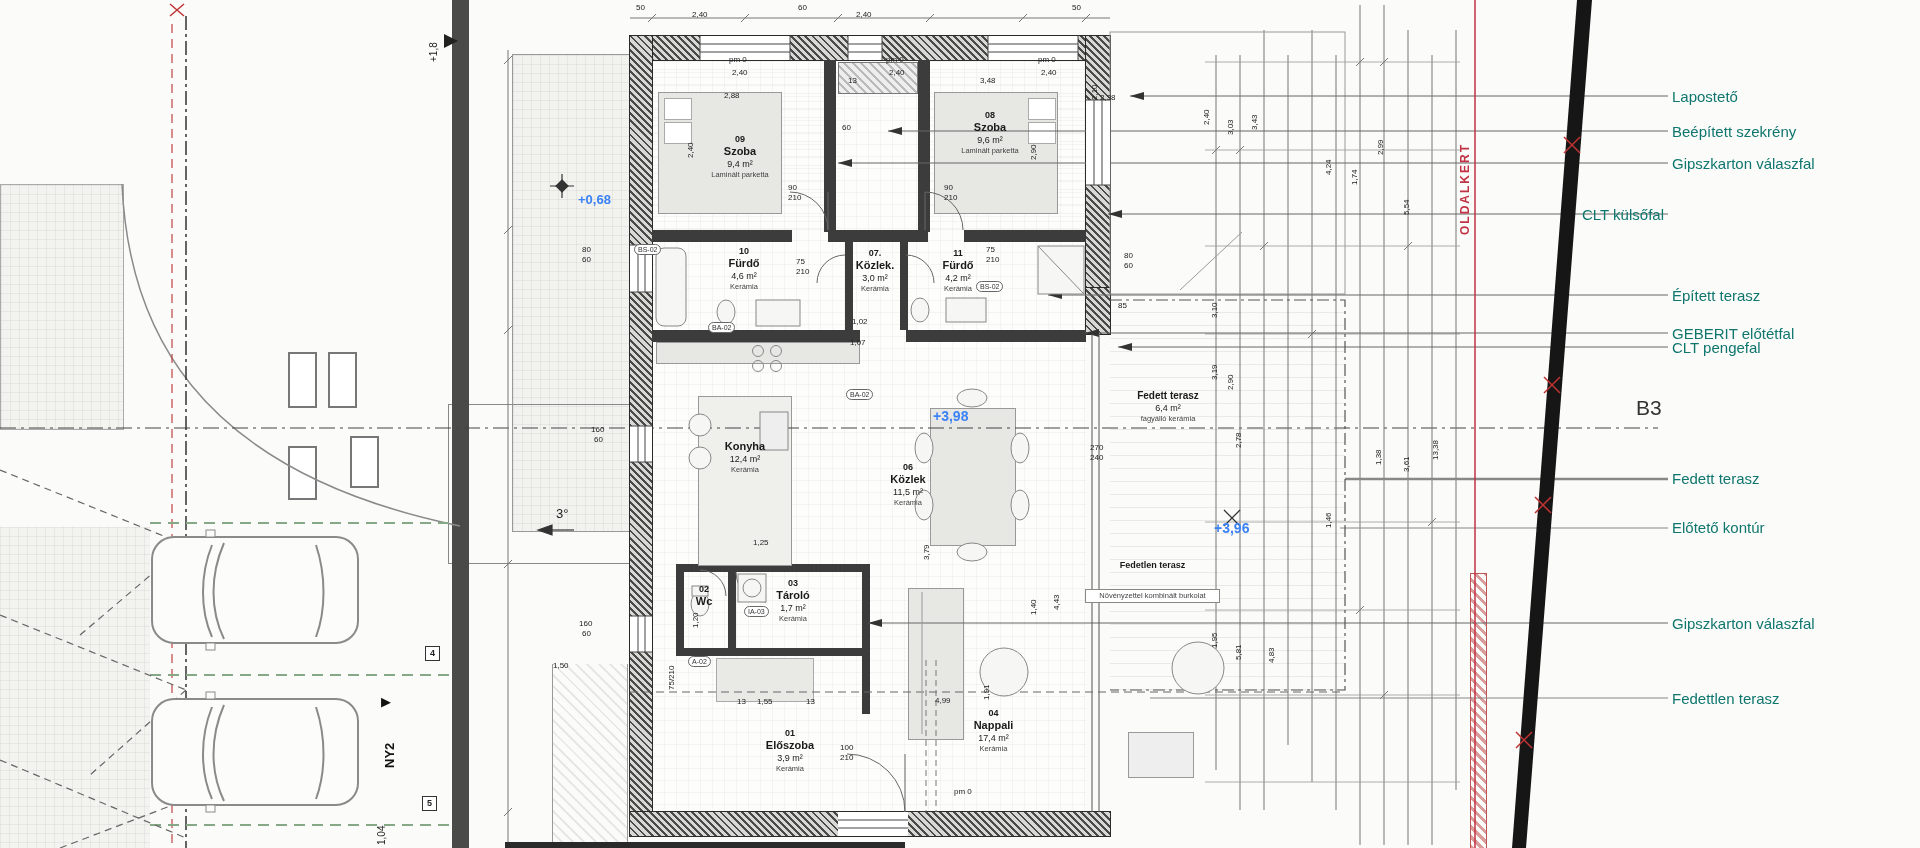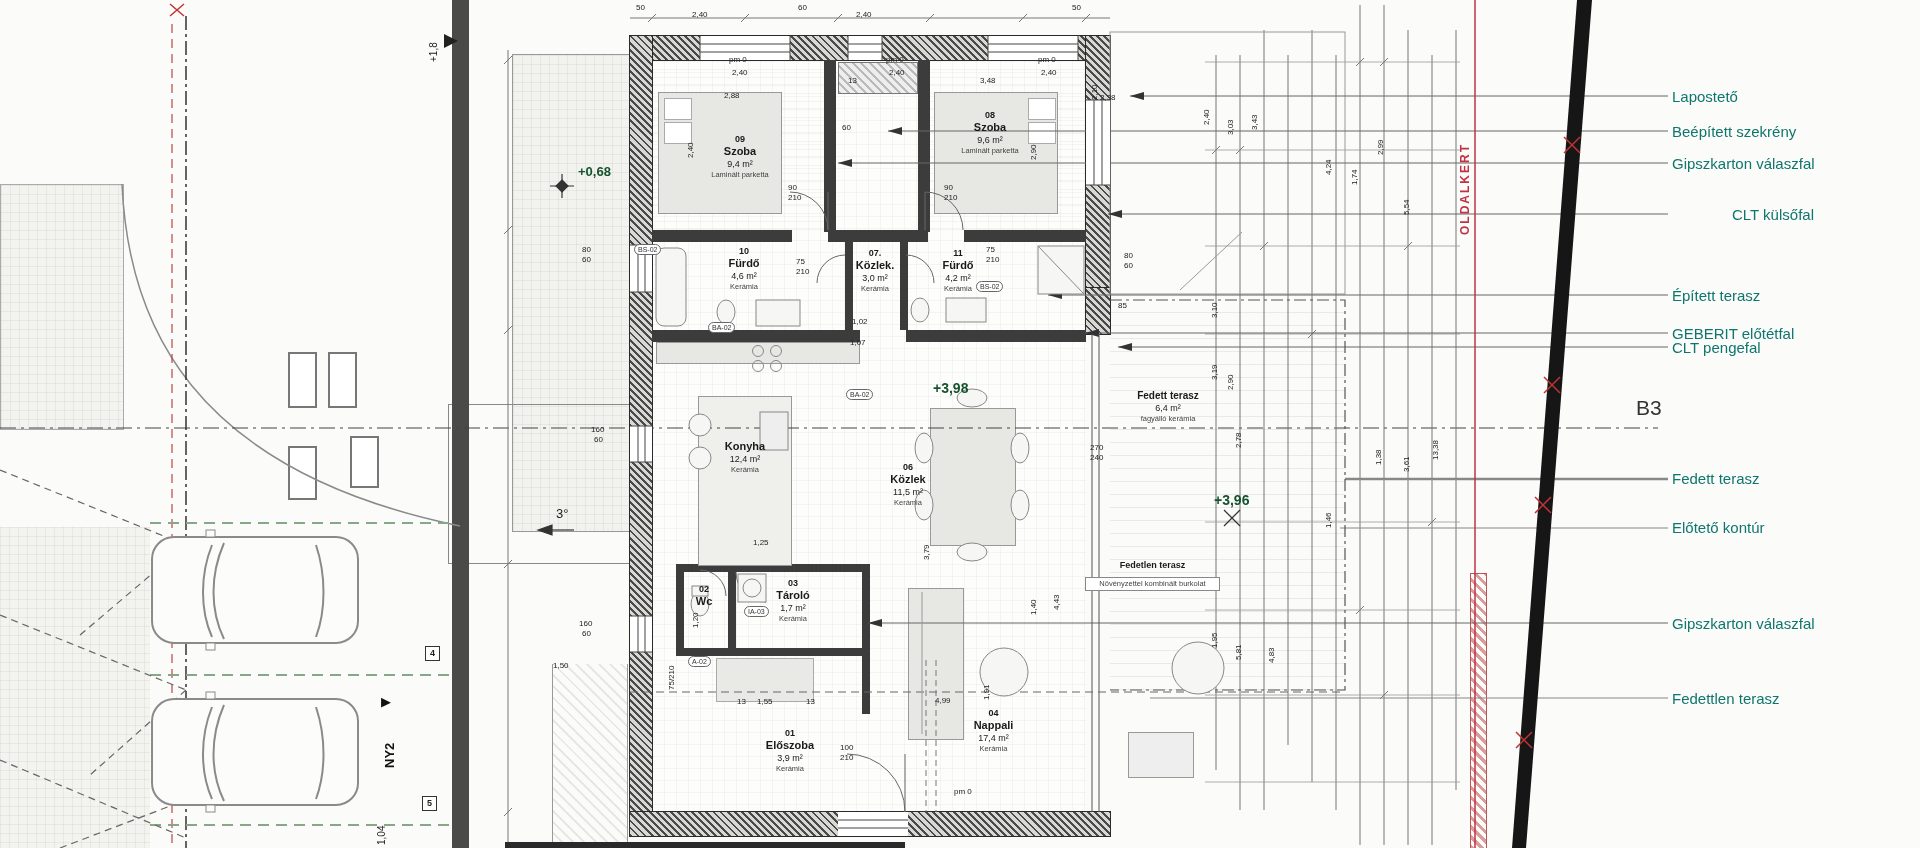--- a/index.html
+++ b/index.html
@@ -16,21 +16,21 @@
   .roomlab .fl{font-size:7.5px;color:#444;}
   .wall{position:absolute;background:repeating-linear-gradient(45deg,#4a4a4a 0 2px,#d8d8d4 2px 5px);outline:1px solid #2a2a2a;}
   .thin{position:absolute;background:#3c3c3c;}
   .furn{position:absolute;background:#e7e7e3;border:1px solid #999;}
   .legend-label{position:absolute;font-size:15px;color:#0f766e;white-space:nowrap;}
   .grid{background-image:linear-gradient(rgba(0,0,0,.05) 1px,transparent 1px),linear-gradient(90deg,rgba(0,0,0,.05) 1px,transparent 1px);background-size:9px 9px;}
   .plank{position:absolute;background:repeating-linear-gradient(0deg,rgba(0,0,0,.04) 0 1px,transparent 1px 8px);}
   .tile{position:absolute;background-image:linear-gradient(rgba(0,0,0,.035) 1px,transparent 1px),linear-gradient(90deg,rgba(0,0,0,.035) 1px,transparent 1px);background-size:12px 12px;}
   .diag{background:repeating-linear-gradient(45deg,rgba(0,0,0,.08) 0 2px,transparent 2px 8px);}
   .redhatch{position:absolute;background:repeating-linear-gradient(45deg,rgba(192,80,80,.55) 0 3px,transparent 3px 7px);border:1px solid #b55;}
-  .lvl{position:absolute;font-weight:bold;color:#14532d;white-space:nowrap;}
+  .lvl{position:absolute;font-weight:bold;color:#3b82f6;white-space:nowrap;margin-top:28px;}
   .rot{transform:rotate(-90deg);transform-origin:0 0;}
   .mbox{position:absolute;width:13px;height:13px;border:1.5px solid #333;background:#fff;font-size:9px;font-weight:bold;color:#222;text-align:center;line-height:13px;}
 </style>
 </head>
 <body>
 
 <div id="stage">
 
   <div class="abs grid" style="left:0;top:184px;width:122px;height:244px;background-color:#f3f3f0;border:1px solid #aaa;"></div>
   <div class="abs grid" style="left:0;top:527px;width:150px;height:321px;background-color:#f3f3f0;"></div>
@@ -358,31 +358,31 @@
     <div class="ar">17,4 m²</div>
     <div class="fl">Kerámia</div>
   </div>
   <div class="roomlab" style="left:1108px;top:390px;width:120px;">
     <div class="nm" style="font-size:10px;">Fedett terasz</div>
     <div class="ar">6,4 m²</div>
     <div class="fl">fagyálló kerámia</div>
   </div>
   <div class="roomlab" style="left:1085px;top:560px;width:135px;text-align:center;">
     <div class="nm" style="font-size:9px;">Fedetlen terasz</div>
-    <div class="fl" style="border:1px solid #888;background:#fff;padding:1px 2px;margin-top:6px;">Növényzettel kombinált burkolat</div>
+    <div class="fl" style="border:1px solid #888;background:#fff;padding:1px 2px;margin-top:18px;">Növényzettel kombinált burkolat</div>
   </div>
 
   <div class="lvl" style="left:578px;top:164px;font-size:13px;">+0,68</div>
   <div class="lvl" style="left:933px;top:380px;font-size:14px;">+3,98</div>
   <div class="lvl" style="left:1214px;top:492px;font-size:14px;">+3,96</div>
 
   <div class="legend-label" style="left:1672px;top:88px;">Lapostető</div>
   <div class="legend-label" style="left:1672px;top:123px;">Beépített szekrény</div>
   <div class="legend-label" style="left:1672px;top:155px;">Gipszkarton válaszfal</div>
-  <div class="legend-label" style="left:1732px;top:206px;">CLT külsőfal</div>
+  <div class="legend-label" style="left:1582px;top:206px;">CLT külsőfal</div>
   <div class="legend-label" style="left:1672px;top:287px;">Épített terasz</div>
   <div class="legend-label" style="left:1672px;top:325px;">GEBERIT előtétfal</div>
   <div class="legend-label" style="left:1672px;top:339px;">CLT pengefal</div>
   <div class="legend-label" style="left:1672px;top:470px;">Fedett terasz</div>
   <div class="legend-label" style="left:1672px;top:519px;">Előtető kontúr</div>
   <div class="legend-label" style="left:1672px;top:615px;">Gipszkarton válaszfal</div>
   <div class="legend-label" style="left:1672px;top:690px;">Fedettlen terasz</div>
   <div style="position:absolute;left:1636px;top:396px;font-size:21px;color:#333;">B3</div>
 
   <div class="abs rot" style="left:1458px;top:235px;color:#c03344;font-size:12px;font-weight:bold;letter-spacing:2px;">OLDALKERT</div>

